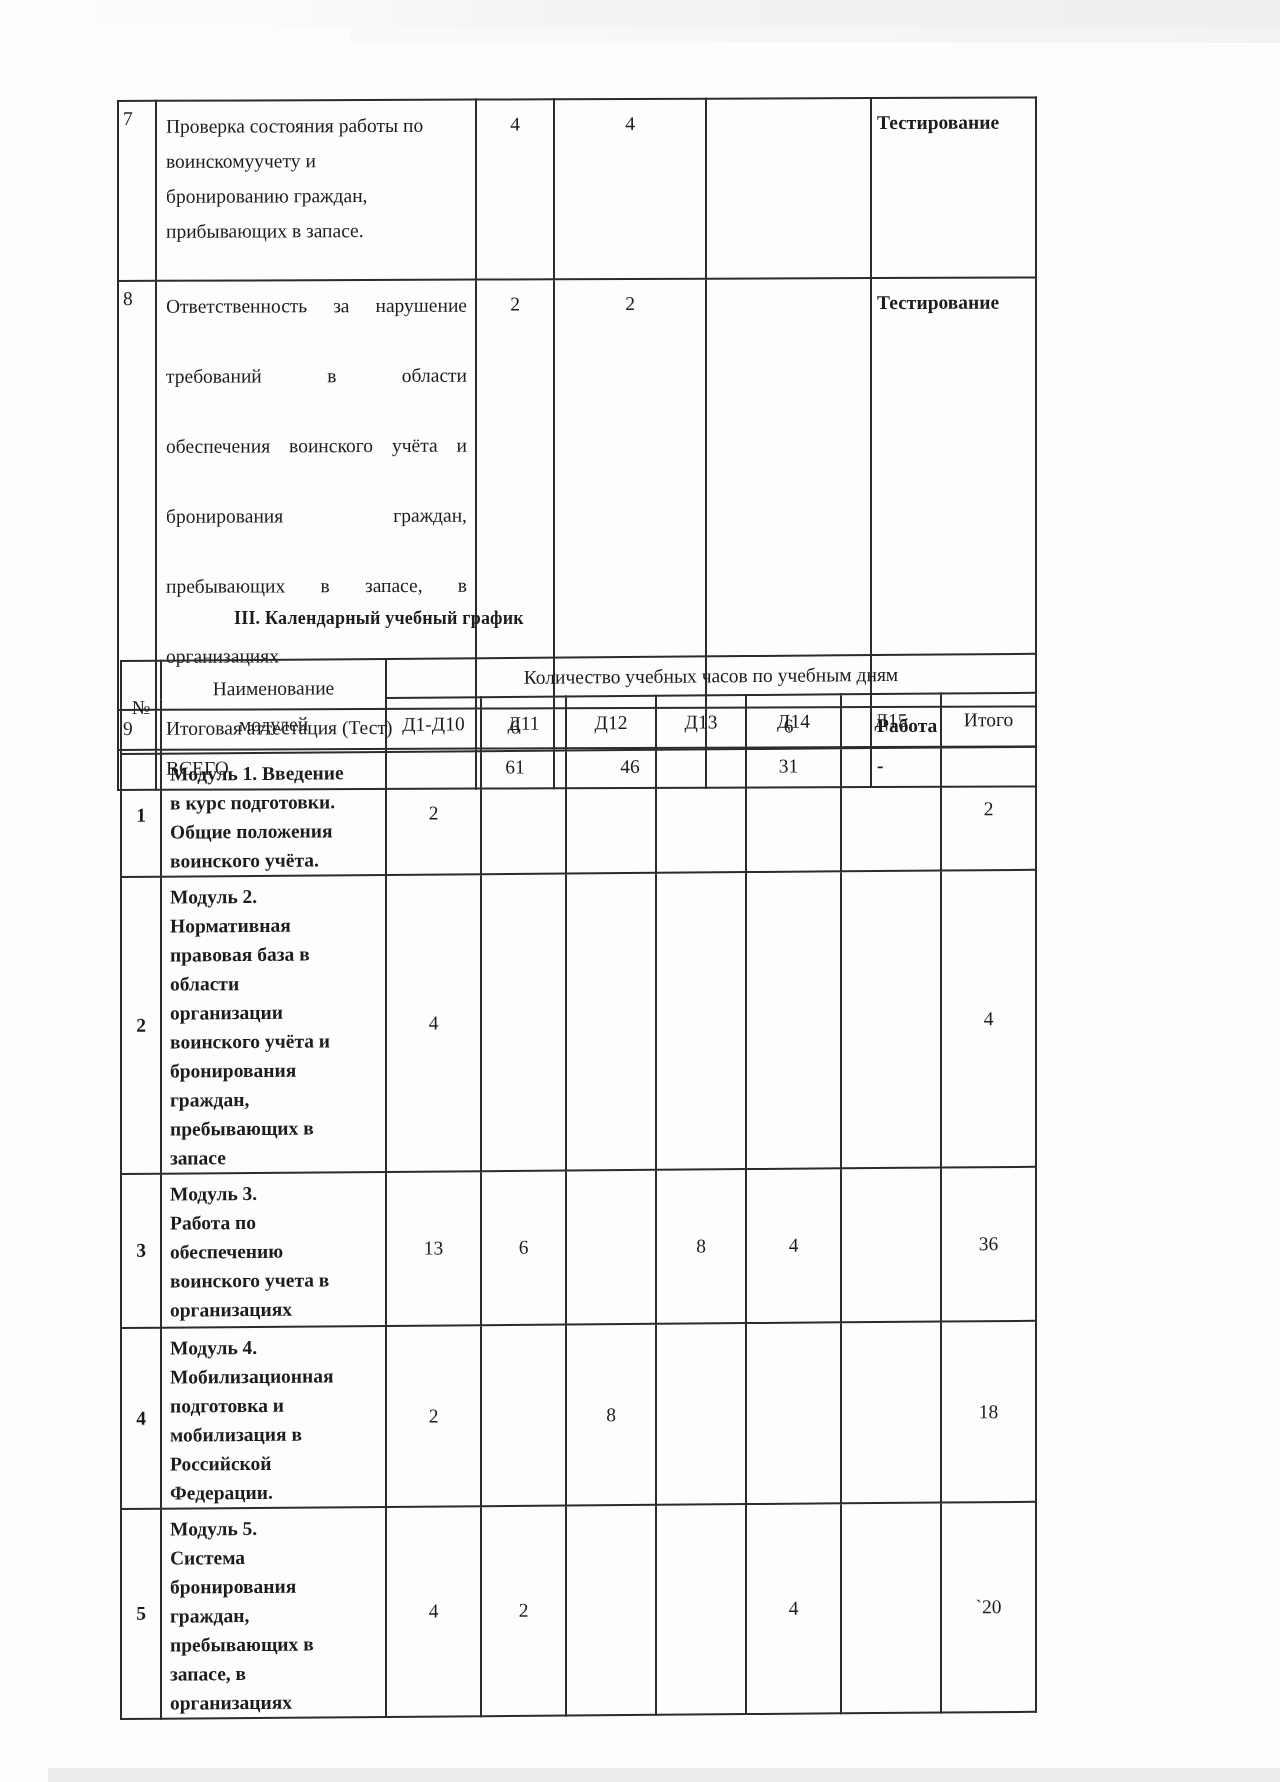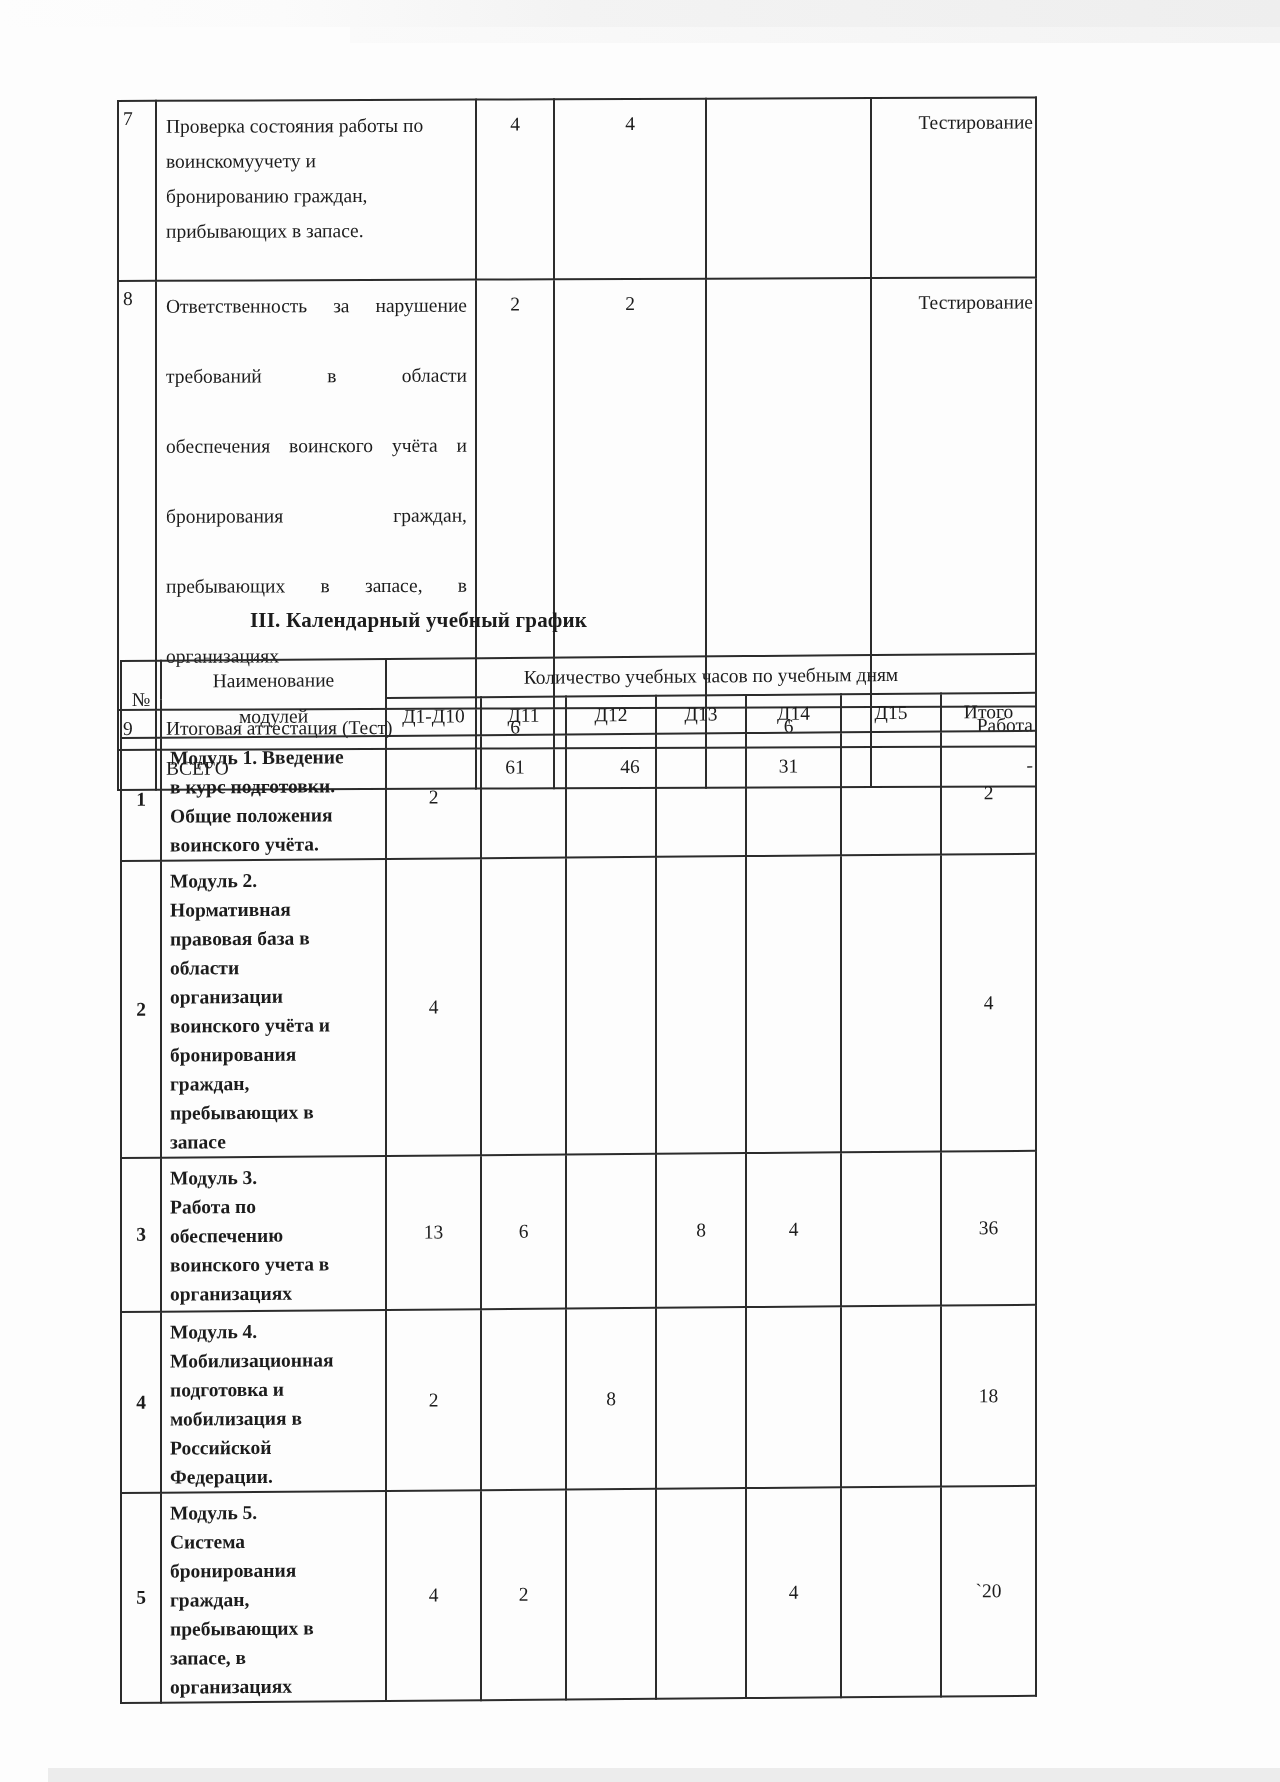--- a/index.html
+++ b/index.html
@@ -26,36 +26,36 @@
 
   
   .t1 { left:117px; top:100px; width:918px; transform:skewY(-0.22deg); transform-origin:left top; }
   .t1 td { vertical-align:top; font-size:19.5px; }
   .t1 .numcol { text-align:left; padding:6px 2px 0 4px; }
   .t1 .desc   { padding:7px 8px 0 9px; line-height:35px; white-space:pre-line; }
   .t1 .descj  { padding:7px 8px 0 9px; line-height:35px; }
   .t1 .descj .jline { text-align:justify; }
   .t1 .descj .jline::after { content:""; display:inline-block; width:100%; height:0; }
   .t1 .val    { text-align:center; padding:6px 0 0 0; line-height:35px; }
-  .t1 .form   { text-align:right; padding:6px 2px 0 5px; line-height:35px; }
+  .t1 .form   { text-align:left; padding:6px 2px 0 5px; line-height:35px;font-weight:bold; }
   .t1 .slim td { padding-top:5px; line-height:26px; }
 
   
   .heading {
-    position:absolute; left:250px; top:608px; width:700px;
-    font-size:21px; font-weight:bold; letter-spacing:0.2px;
+    position:absolute; left:234px; top:608px; width:700px;
+    font-size:18px; font-weight:bold; letter-spacing:0.2px;
   }
 
   
   .t2 { left:120px; top:660px; width:915px; transform:skewY(-0.45deg); transform-origin:left top; }
   .t2 th { font-size:19.5px; }
   .t2 .no { text-align:center; vertical-align:middle; padding:0; }
   .t2 .namehead { text-align:center; vertical-align:middle; white-space:pre-line; line-height:36px; padding:0; }
   .t2 .spanhead { text-align:center; vertical-align:middle; padding:0; height:37px; }
-  .t2 .day { text-align:center; vertical-align:middle; padding:0; height:36px; }
+  .t2 .day { text-align:center; vertical-align:middle; padding:8px; height:36px; }
   .t2 .modnum { text-align:center; vertical-align:middle; font-weight:bold; font-size:19.5px; }
   .t2 .modname {
     text-align:left; vertical-align:top; font-weight:bold; font-size:19.5px;
     line-height:29px; padding:5px 4px 0 8px; white-space:pre-line;
   }
   .t2 .hval { text-align:center; vertical-align:middle; font-size:19.5px; padding:0; }
 </style>
 </head>
 <body>
 

